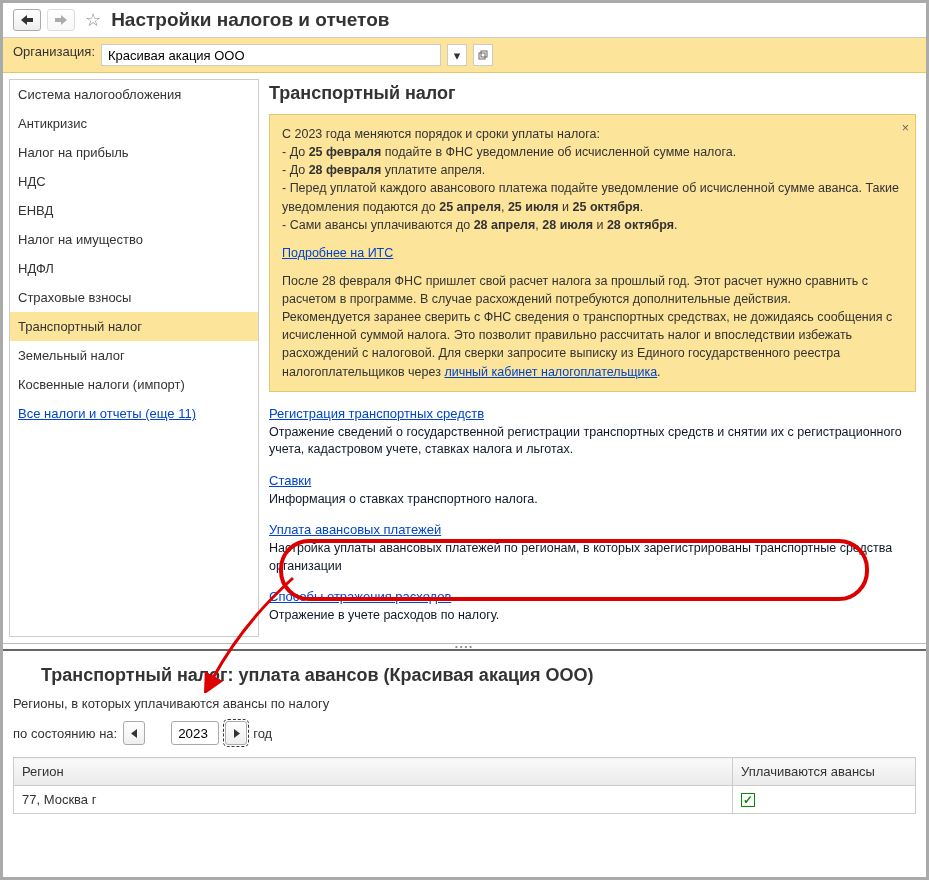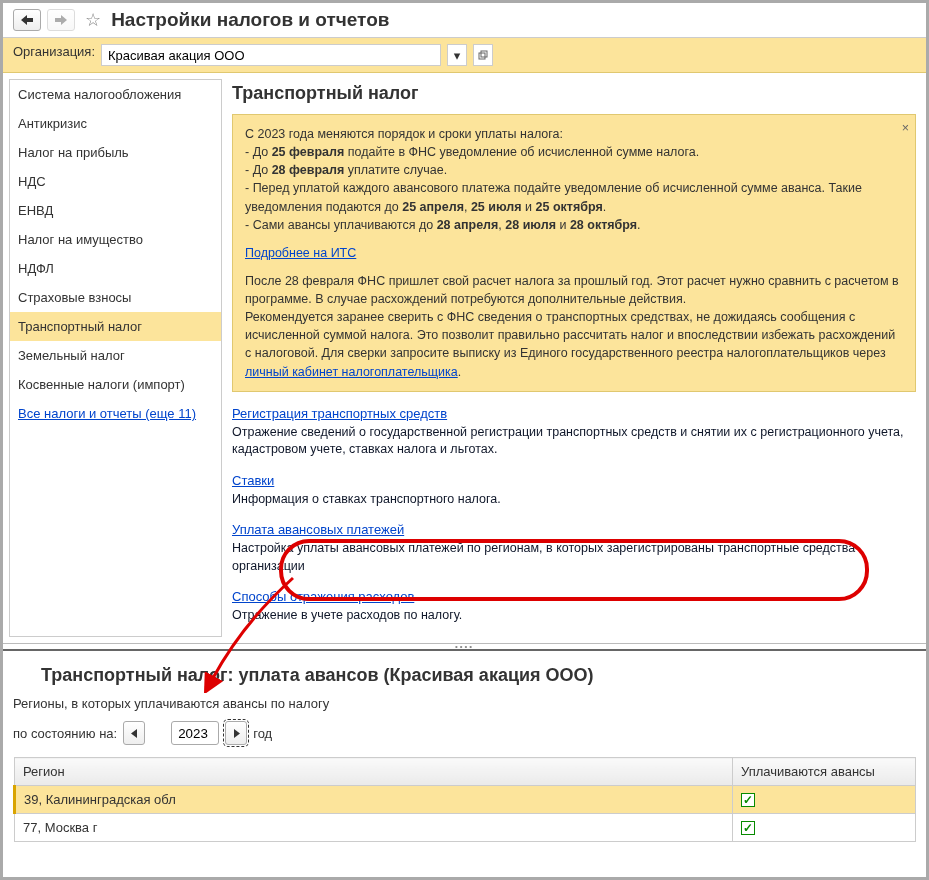--- a/index.html
+++ b/index.html
@@ -44,21 +44,21 @@
     }
     .org-btn {
       width: 20px; height: 22px;
       border: 1px solid #ccc;
       background: #fff;
       display: flex; align-items: center; justify-content: center;
       cursor: pointer;
     }
     .main-area { display: flex; height: 570px; }
     .sidebar {
-      width: 213px;
+      width: 250px;
       border: 1px solid #ccc;
       margin: 6px;
       overflow: hidden;
     }
     .sidebar-item {
       padding: 7px 8px;
       cursor: pointer;
       border-bottom: 0px solid transparent;
     }
     .sidebar-item.selected { background: #fce49b; }
@@ -203,21 +203,21 @@
     <div class="content">
       <div class="content-title">Транспортный налог</div>
 
       <div class="infobox">
         <span class="close-x">×</span>
         <div><span>С 2023 года меняются порядок и сроки уплаты налога:</span></div>
         <div>
           <span> - До </span><b>25 февраля</b><span> подайте в ФНС уведомление об исчисленной сумме налога.</span>
         </div>
         <div>
-          <span> - До </span><b>28 февраля</b><span> уплатите случае.</span>
+          <span> - До </span><b>28 февраля</b><span> уплатите апреля.</span>
         </div>
         <div>
           <span> - Перед уплатой каждого авансового платежа подайте уведомление об исчисленной сумме аванса. Такие уведомления подаются до </span><b>25 апреля</b><span>, </span><b>25 июля</b><span> и </span><b>25 октября</b><span>.</span>
         </div>
         <div>
           <span> - Сами авансы уплачиваются до </span><b>28 апреля</b><span>, </span><b>28 июля</b><span> и </span><b>28 октября</b><span>.</span>
         </div>
         <div class="link-row"><span class="txt-link">Подробнее на ИТС</span></div>
         <div style="margin-top:10px;"><span>После 28 февраля ФНС пришлет свой расчет налога за прошлый год. Этот расчет нужно сравнить с расчетом в программе. В случае расхождений потребуются дополнительные действия.</span></div>
         <div>
@@ -266,24 +266,20 @@
       </div>
       <span>год</span>
     </div>
 
     <table class="regions">
       <tbody>
           <tr>
         <th>Регион</th>
         <th class="col-adv">Уплачиваются авансы</th>
       </tr>
-      <tr class="sel">
-        <td>39, Калининградская обл</td>
-        <td class="col-adv"><span class="chk">✓</span></td>
-      </tr>
       <tr>
         <td>77, Москва г</td>
         <td class="col-adv"><span class="chk">✓</span></td>
       </tr>
     </tbody>
       </table>
   </div>
 
   <div class="highlight-ring" style="left:276px; top:536px; width:590px; height:62px;"></div>
   <svg class="arrow-svg" style="left:180px; top:570px; width:130px; height:120px;">

